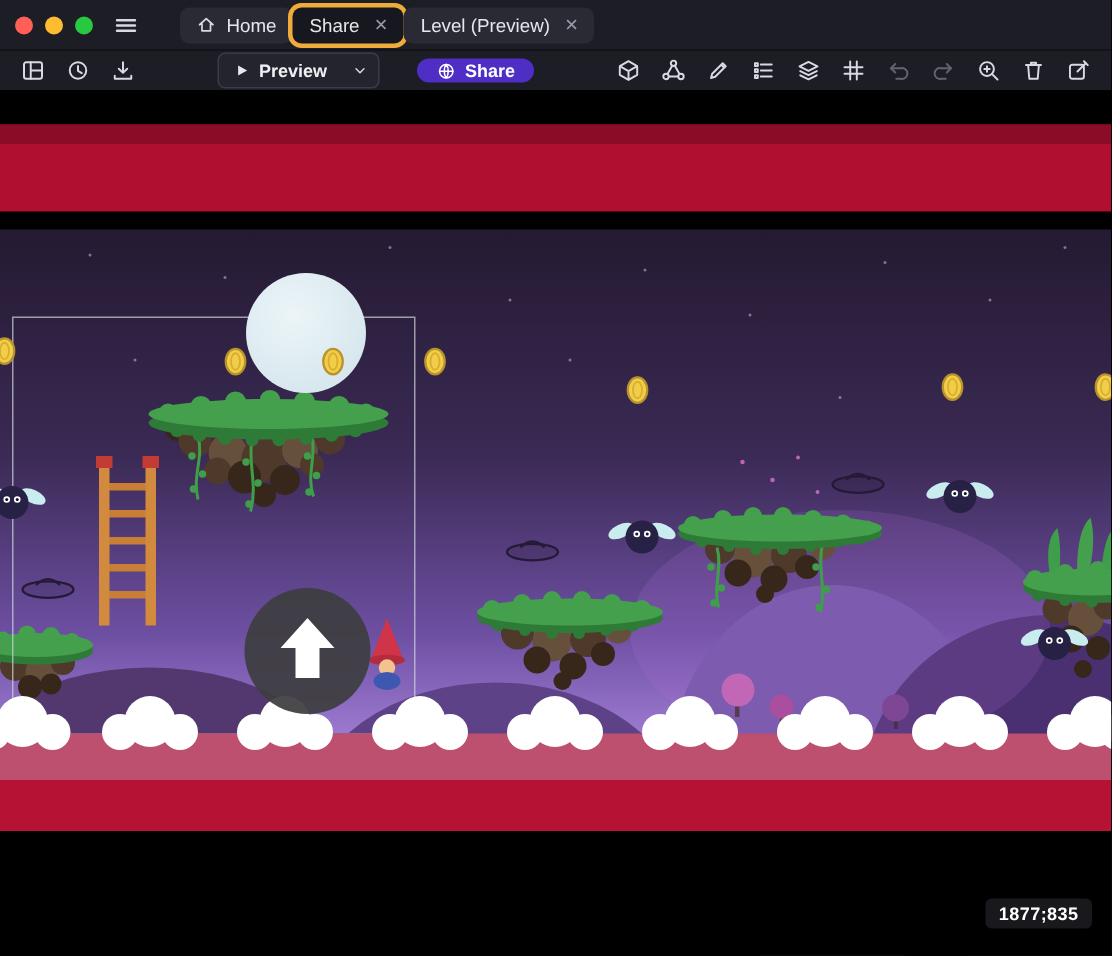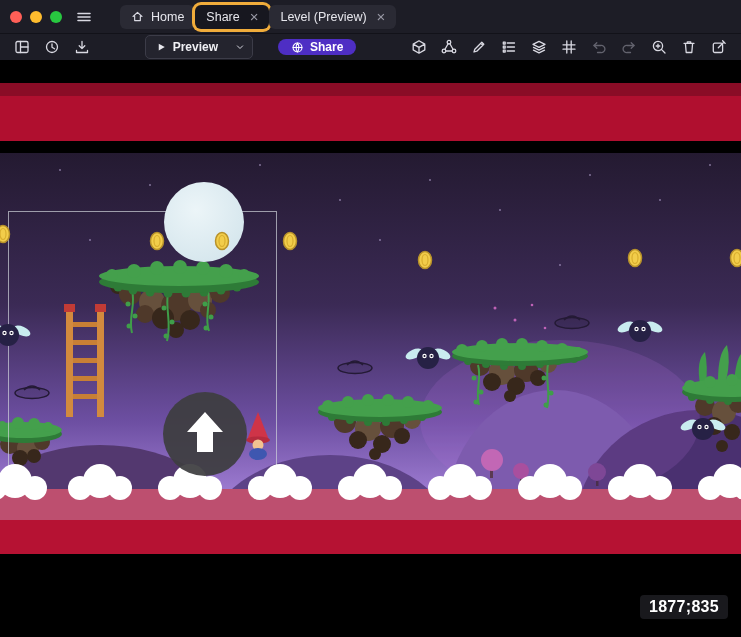--- a/index.html
+++ b/index.html
@@ -28,21 +28,21 @@
   .pv-main{display:flex;align-items:center;gap:6px;padding:0 9px;font-size:12px;font-weight:bold;color:#f0f0f4;background:none;border:none;font-family:inherit;cursor:pointer;}
   .pv-divider{width:1px;background:#3c3c48;}
   .pv-caret{display:flex;align-items:center;padding:0 6px;background:none;border:none;cursor:pointer;}
   .share-btn{display:flex;align-items:center;gap:6px;height:16px;padding:0 13px;background:#4e2ec4;border:none;border-radius:12px;color:#fff;font-size:12px;font-weight:bold;font-family:inherit;margin-left:18px;cursor:pointer;}
   .share-btn svg{stroke:#fff;}
   .tgroup{display:flex;align-items:center;gap:6px;}
 
   
   .canvas{position:relative;flex:1;background:#000;overflow:hidden;}
   .canvas svg.scene{position:absolute;left:0;top:0;display:block;}
-  .coords{position:absolute;right:13px;bottom:18px;background:#19191d;color:#fff;font-size:16px;font-weight:bold;padding:3px 9px;border-radius:4px;letter-spacing:.3px;}
+  .coords{position:absolute;right:13px;bottom:18px;background:#19191d;color:#fff;font-size:12px;font-weight:bold;padding:3px 9px;border-radius:4px;letter-spacing:.3px;}
 </style>
 </head>
 <body>
 
 <div class="app">
 
   <div class="titlebar">
     <div class="traffic">
       <span class="light red"></span>
       <span class="light yellow"></span>

